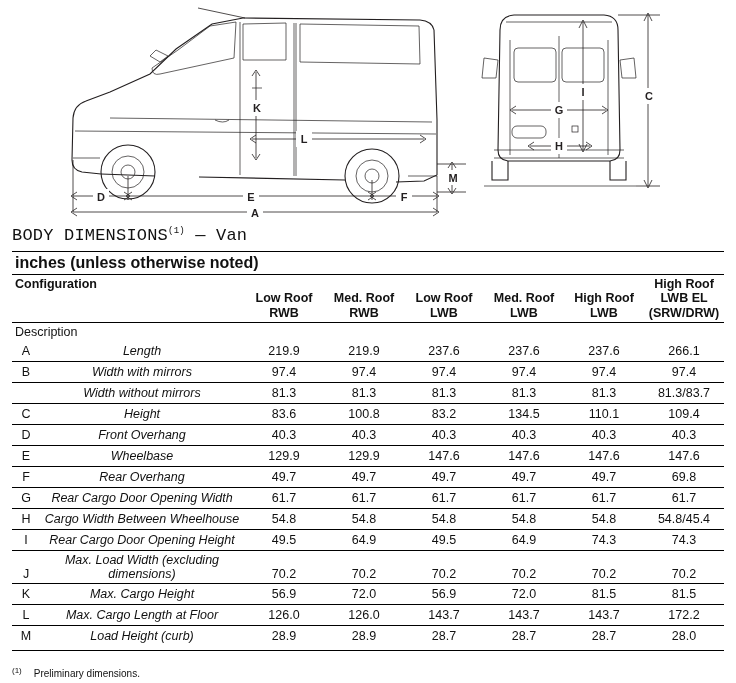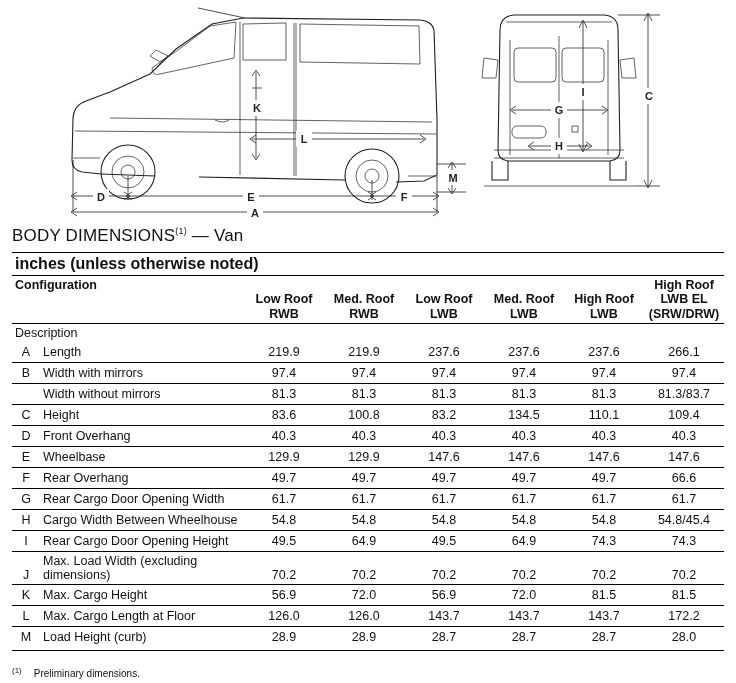--- a/index.html
+++ b/index.html
@@ -17,20 +17,21 @@
     height:222px;
   }
   .diagram svg{display:block;}
 
   .title-block{
     padding:4px 12px 0 12px;
   }
   .title{
     font-size:17px;
     letter-spacing:.2px;
+    font-family:Liberation Mono, monospace;
   }
   .title sup{font-size:9px;}
 
   table.dims{
     width:712px;
     margin:6px 12px 0 12px;
     border-collapse:collapse;
     font-size:12.5px;
   }
   table.dims td, table.dims th{
@@ -66,23 +67,24 @@
   }
   .sep{
     border-bottom:1px solid #000;
   }
   td.letter{
     width:22px;
     text-align:center;
     font-size:12.5px;
   }
   td.label{
-    text-align:left;
+    text-align:center;
     font-size:12.5px;
     padding-left:2px;
+    font-style:italic;
   }
   td.val{
     text-align:center;
     font-size:12.5px;
     width:74px;
   }
   tr.data td{
     padding-top:3px;
     padding-bottom:3px;
   }
@@ -382,21 +384,21 @@
     <td class="val">147.6</td>
   </tr>
   <tr class="data sep">
     <td class="letter">F</td>
     <td class="label">Rear Overhang</td>
     <td class="val">49.7</td>
     <td class="val">49.7</td>
     <td class="val">49.7</td>
     <td class="val">49.7</td>
     <td class="val">49.7</td>
-    <td class="val">66.6</td>
+    <td class="val">69.8</td>
   </tr>
   <tr class="data sep">
     <td class="letter">G</td>
     <td class="label">Rear Cargo Door Opening Width</td>
     <td class="val">61.7</td>
     <td class="val">61.7</td>
     <td class="val">61.7</td>
     <td class="val">61.7</td>
     <td class="val">61.7</td>
     <td class="val">61.7</td>

